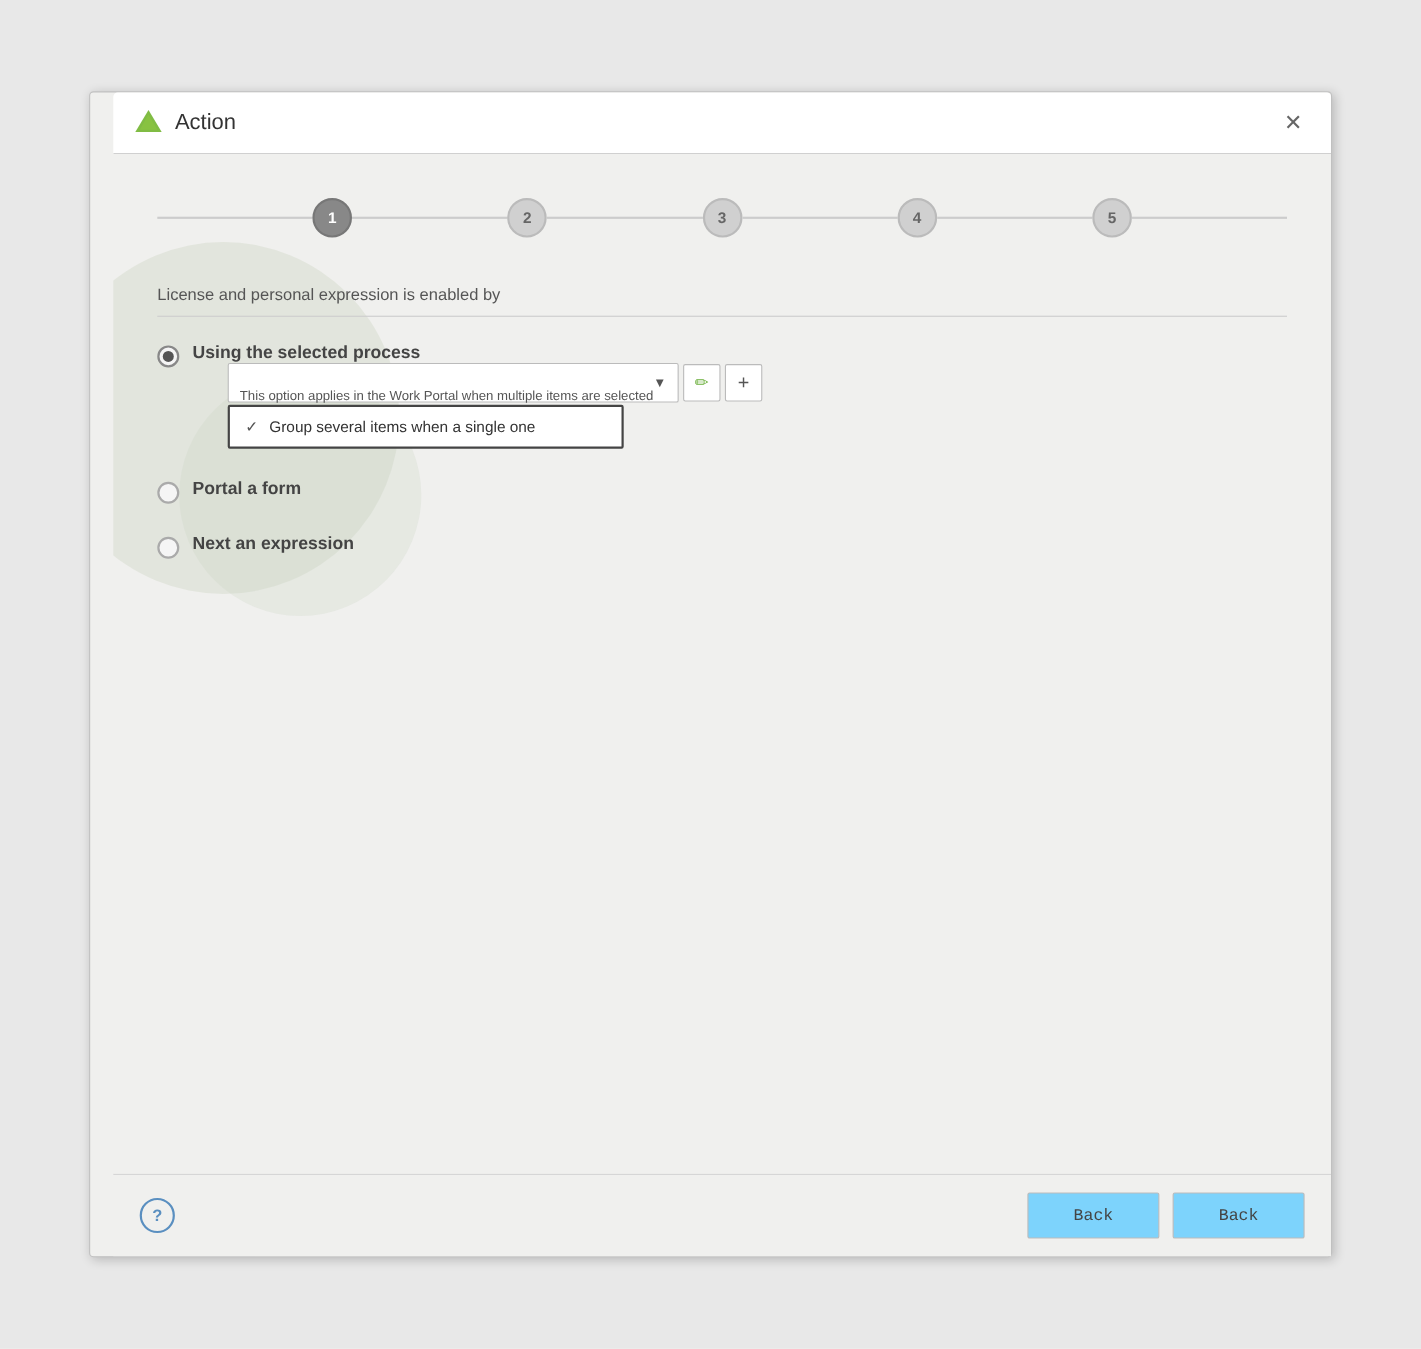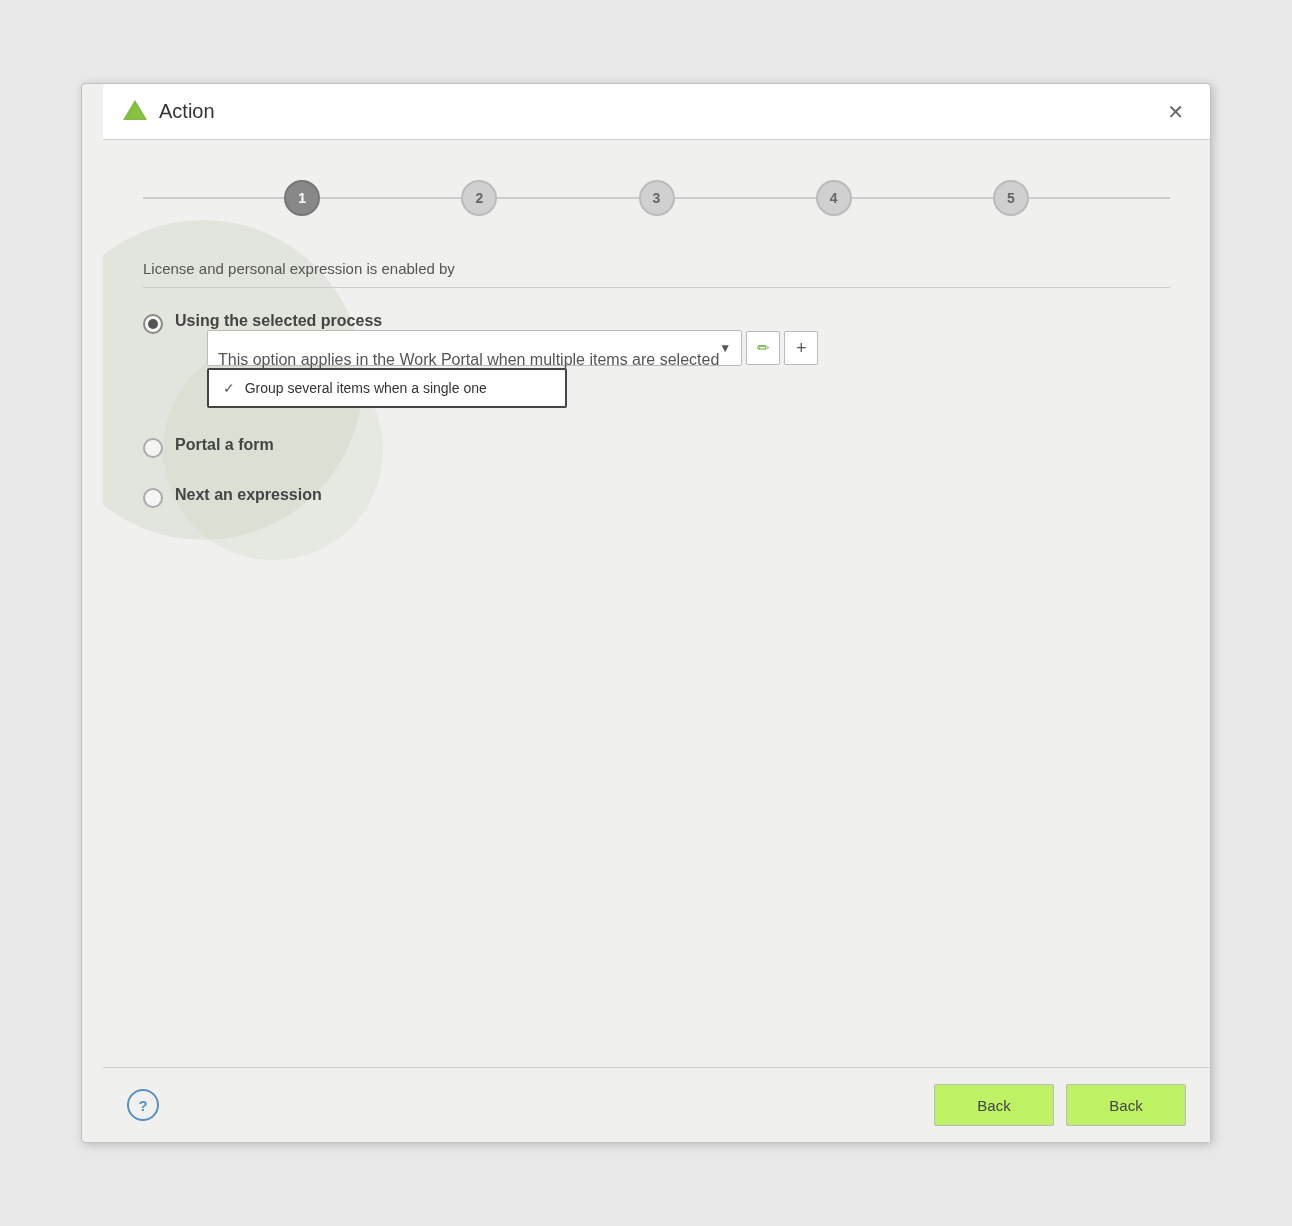--- a/index.html
+++ b/index.html
@@ -201,21 +201,21 @@
       font-size: 13px;
       color: #444;
       cursor: pointer;
       display: flex;
       align-items: center;
       justify-content: space-between;
       border-radius: 2px;
     }
     .dropdown-select-text {
       color: #555;
-      font-size: 16px;
+      font-size: 12px;
       margin-top: 24px;
     }
     .dropdown-arrow {
       color: #555;
       font-size: 12px;
     }
     .dropdown-btn {
       width: 34px;
       height: 34px;
       border: 1px solid #bbb;
@@ -285,26 +285,27 @@
       justify-content: center;
     }
     .footer-actions {
       display: flex;
       gap: 12px;
     }
     .btn-back, .btn-next {
       min-width: 120px;
       height: 42px;
       border: 1px solid #bbb;
-      background: #bef264;
+      background: #7dd3fc;
       font-size: 15px;
       color: #444;
       cursor: pointer;
       border-radius: 2px;
       padding: 0 24px;
+      font-family: Liberation Mono, monospace;
     }
   </style>
 </head>
 <body>
 
 <div class="dialog">
 
   <div class="dialog-header">
     <div class="dialog-title-area">
 

